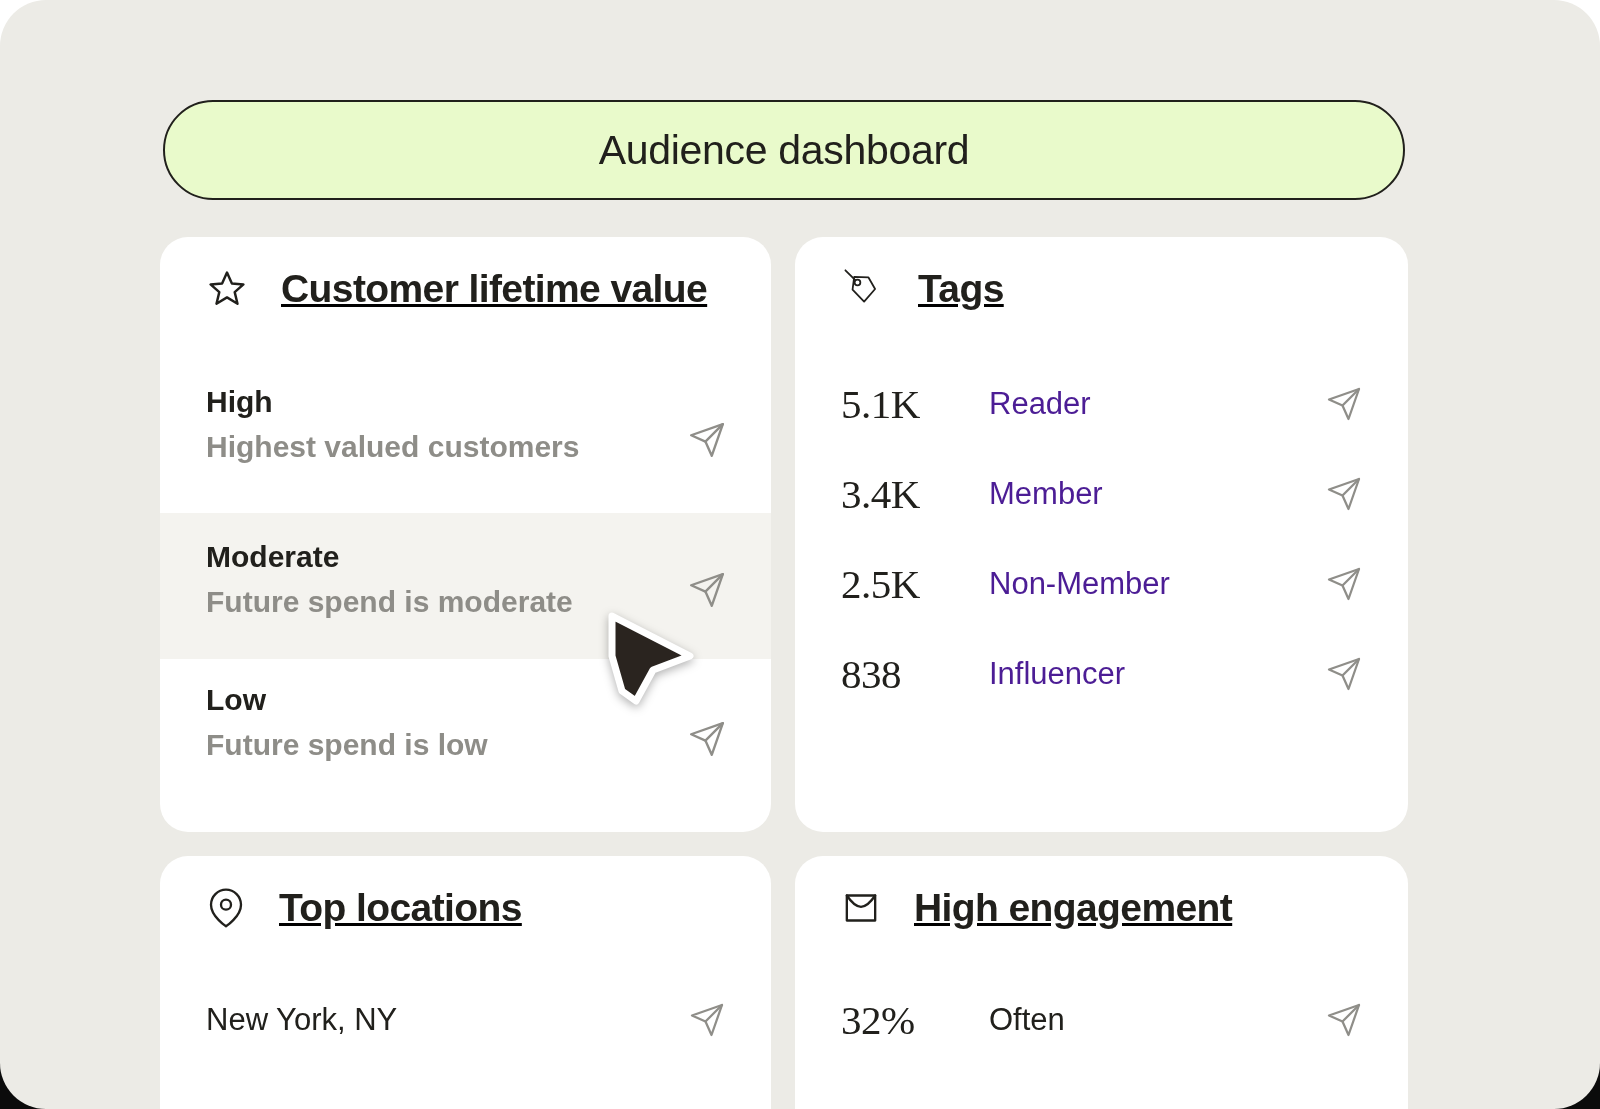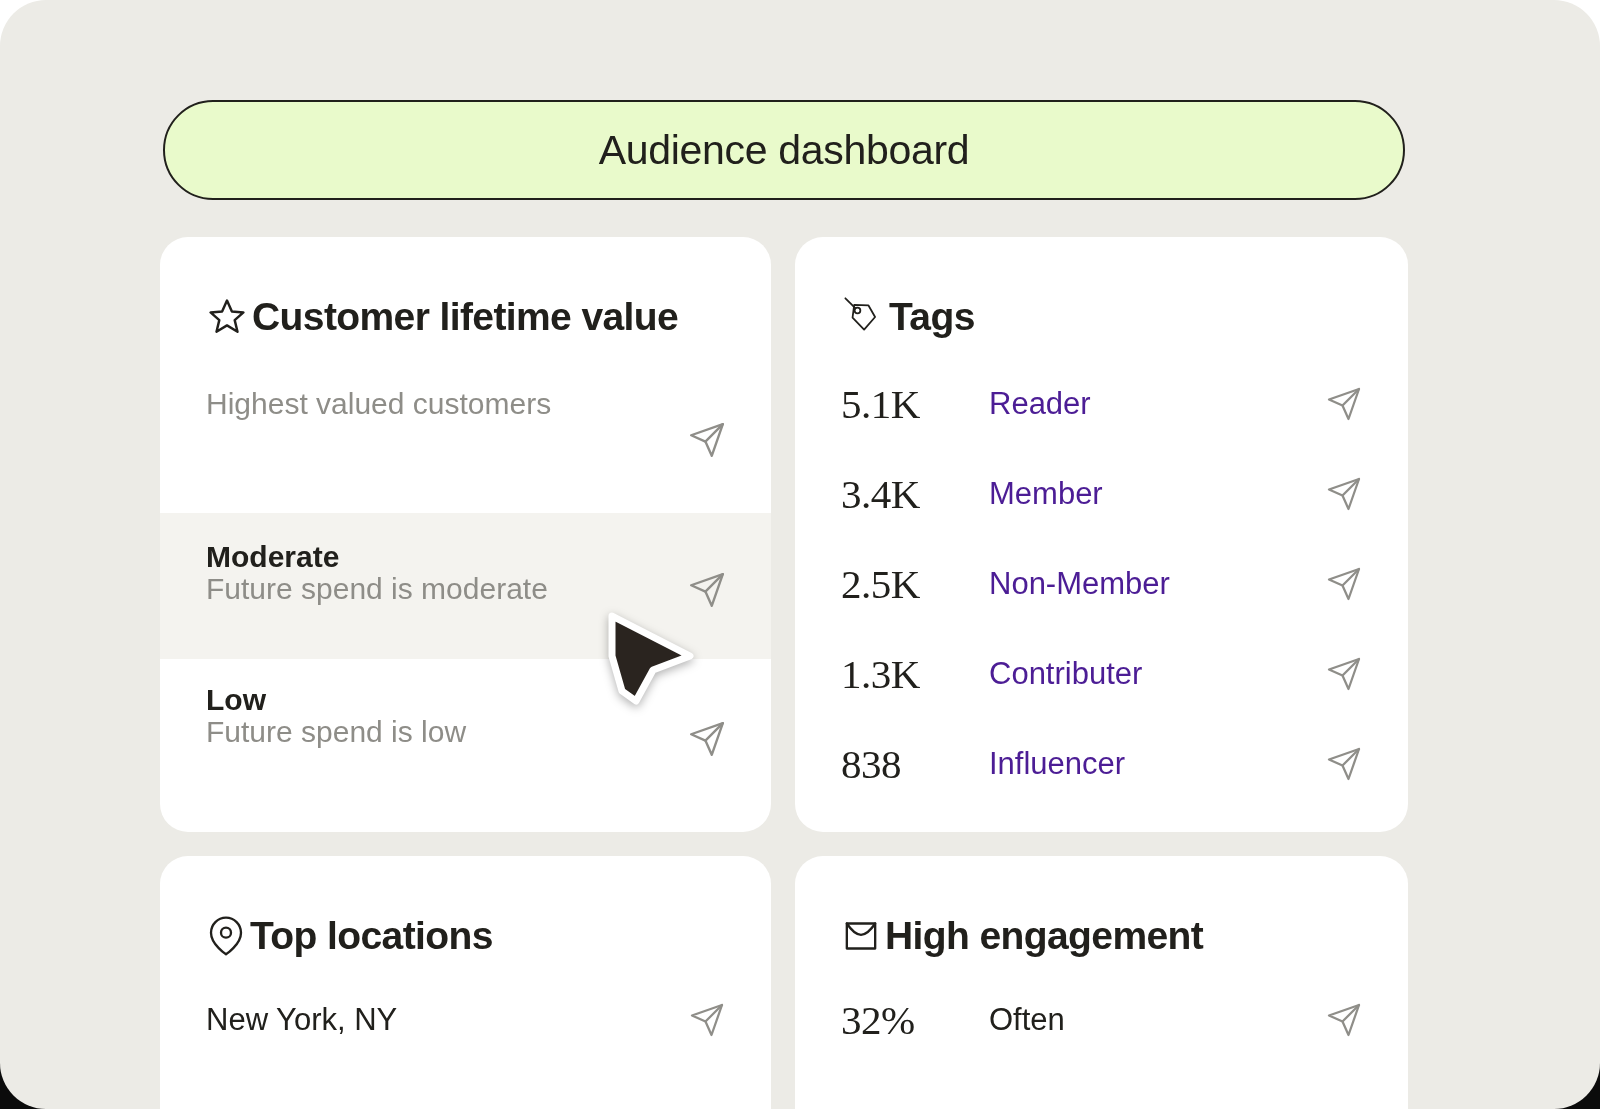--- a/index.html
+++ b/index.html
@@ -9,27 +9,27 @@
 
   .banner{position:absolute;left:163px;top:100px;width:1242px;height:100px;background:#E9FACB;border:2.5px solid #21201C;border-radius:60px;display:flex;align-items:center;justify-content:center;box-sizing:border-box;}
   .banner-label{font-size:41px;font-weight:500;color:#21201C;letter-spacing:-0.3px;}
 
   .card{position:absolute;background:#FFFFFF;border-radius:28px;}
   .card-clv{left:160px;top:237px;width:611px;height:595px;}
   .card-tags{left:795px;top:237px;width:613px;height:595px;}
   .card-locations{left:160px;top:856px;width:611px;height:420px;}
   .card-email{left:795px;top:856px;width:613px;height:420px;}
 
-  .card-header{position:absolute;left:46px;top:58px;display:flex;align-items:center;gap:4px;}
+  .card-header{position:absolute;left:46px;top:30px;display:flex;align-items:center;gap:33px;text-decoration:underline;}
   .card-title{font-size:39px;font-weight:700;color:#21201C;letter-spacing:-0.6px;}
   .hicon{flex:0 0 auto;display:block;}
 
   
   .clv-row-title{font-size:30px;font-weight:700;color:#21201C;line-height:1;}
-  .clv-row-sub{font-size:30px;font-weight:400;color:#8E8D88;line-height:1;margin-top:2px;}
+  .clv-row-sub{font-size:30px;font-weight:700;color:#8E8D88;line-height:1;margin-top:15px;}
   .clv-row{position:absolute;left:46px;right:46px;}
   .clv-highlight{position:absolute;left:0;top:276px;width:100%;height:146px;background:#F4F3EF;}
   .send-btn{position:absolute;right:44px;width:40px;height:40px;display:flex;align-items:center;justify-content:center;cursor:pointer;}
 
   
   .stat-list{position:absolute;left:46px;right:46px;top:122px;}
   .stat-row{position:relative;height:90px;display:flex;align-items:center;}
   .stat-count{width:148px;font-size:41px;font-weight:400;color:#21201C;letter-spacing:-0.5px;font-family:Liberation Serif, serif;}
   .stat-label{font-size:31px;font-weight:400;color:#4c1d95;}
   .stat-row .send-btn{right:-2px;top:50%;transform:translateY(-50%);}
@@ -56,20 +56,21 @@
       <div class="card-header">
         <svg class="hicon" width="42" height="42" viewBox="0 0 24 24" fill="none" stroke="#21201C" stroke-width="1.4" stroke-linejoin="round">
           <polygon points="12 2.6 14.8 8.9 21.4 9.4 16.4 13.8 18 20.4 12 16.8 6 20.4 7.6 13.8 2.6 9.4 9.2 8.9"></polygon>
         </svg>
         <span class="card-title">Customer lifetime value</span>
       </div>
 
       <div class="clv-highlight"></div>
 
       <div class="clv-row" style="top:150px;">
+        <div class="clv-row-title">High</div>
         <div class="clv-row-sub">Highest valued customers</div>
       </div>
       <div class="send-btn" style="top:183px;">
         <svg width="38" height="38" viewBox="0 0 24 24" fill="none" stroke="#8F8E89" stroke-width="1.5" stroke-linecap="round" stroke-linejoin="round">
           <line x1="22" y1="2" x2="11" y2="13"></line>
             <polygon points="22 2 15 22 11 13 2 9 22 2"></polygon>
         </svg>
       </div>
 
       <div class="clv-row" style="top:305px;">
@@ -130,30 +131,20 @@
           <span class="stat-count">2.5K</span>
           <span class="stat-label">Non-Member</span>
           <div class="send-btn">
             <svg width="36" height="36" viewBox="0 0 24 24" fill="none" stroke="#8F8E89" stroke-width="1.5" stroke-linecap="round" stroke-linejoin="round">
                 <line x1="22" y1="2" x2="11" y2="13"></line>
                 <polygon points="22 2 15 22 11 13 2 9 22 2"></polygon>
               </svg>
           </div>
         </div>
         <div class="stat-row">
-          <span class="stat-count">1.3K</span>
-          <span class="stat-label">Contributer</span>
-          <div class="send-btn">
-            <svg width="36" height="36" viewBox="0 0 24 24" fill="none" stroke="#8F8E89" stroke-width="1.5" stroke-linecap="round" stroke-linejoin="round">
-                <line x1="22" y1="2" x2="11" y2="13"></line>
-                <polygon points="22 2 15 22 11 13 2 9 22 2"></polygon>
-              </svg>
-          </div>
-        </div>
-        <div class="stat-row">
           <span class="stat-count">838</span>
           <span class="stat-label">Influencer</span>
           <div class="send-btn">
             <svg width="36" height="36" viewBox="0 0 24 24" fill="none" stroke="#8F8E89" stroke-width="1.5" stroke-linecap="round" stroke-linejoin="round">
                 <line x1="22" y1="2" x2="11" y2="13"></line>
                 <polygon points="22 2 15 22 11 13 2 9 22 2"></polygon>
               </svg>
           </div>
         </div>
       </div>

